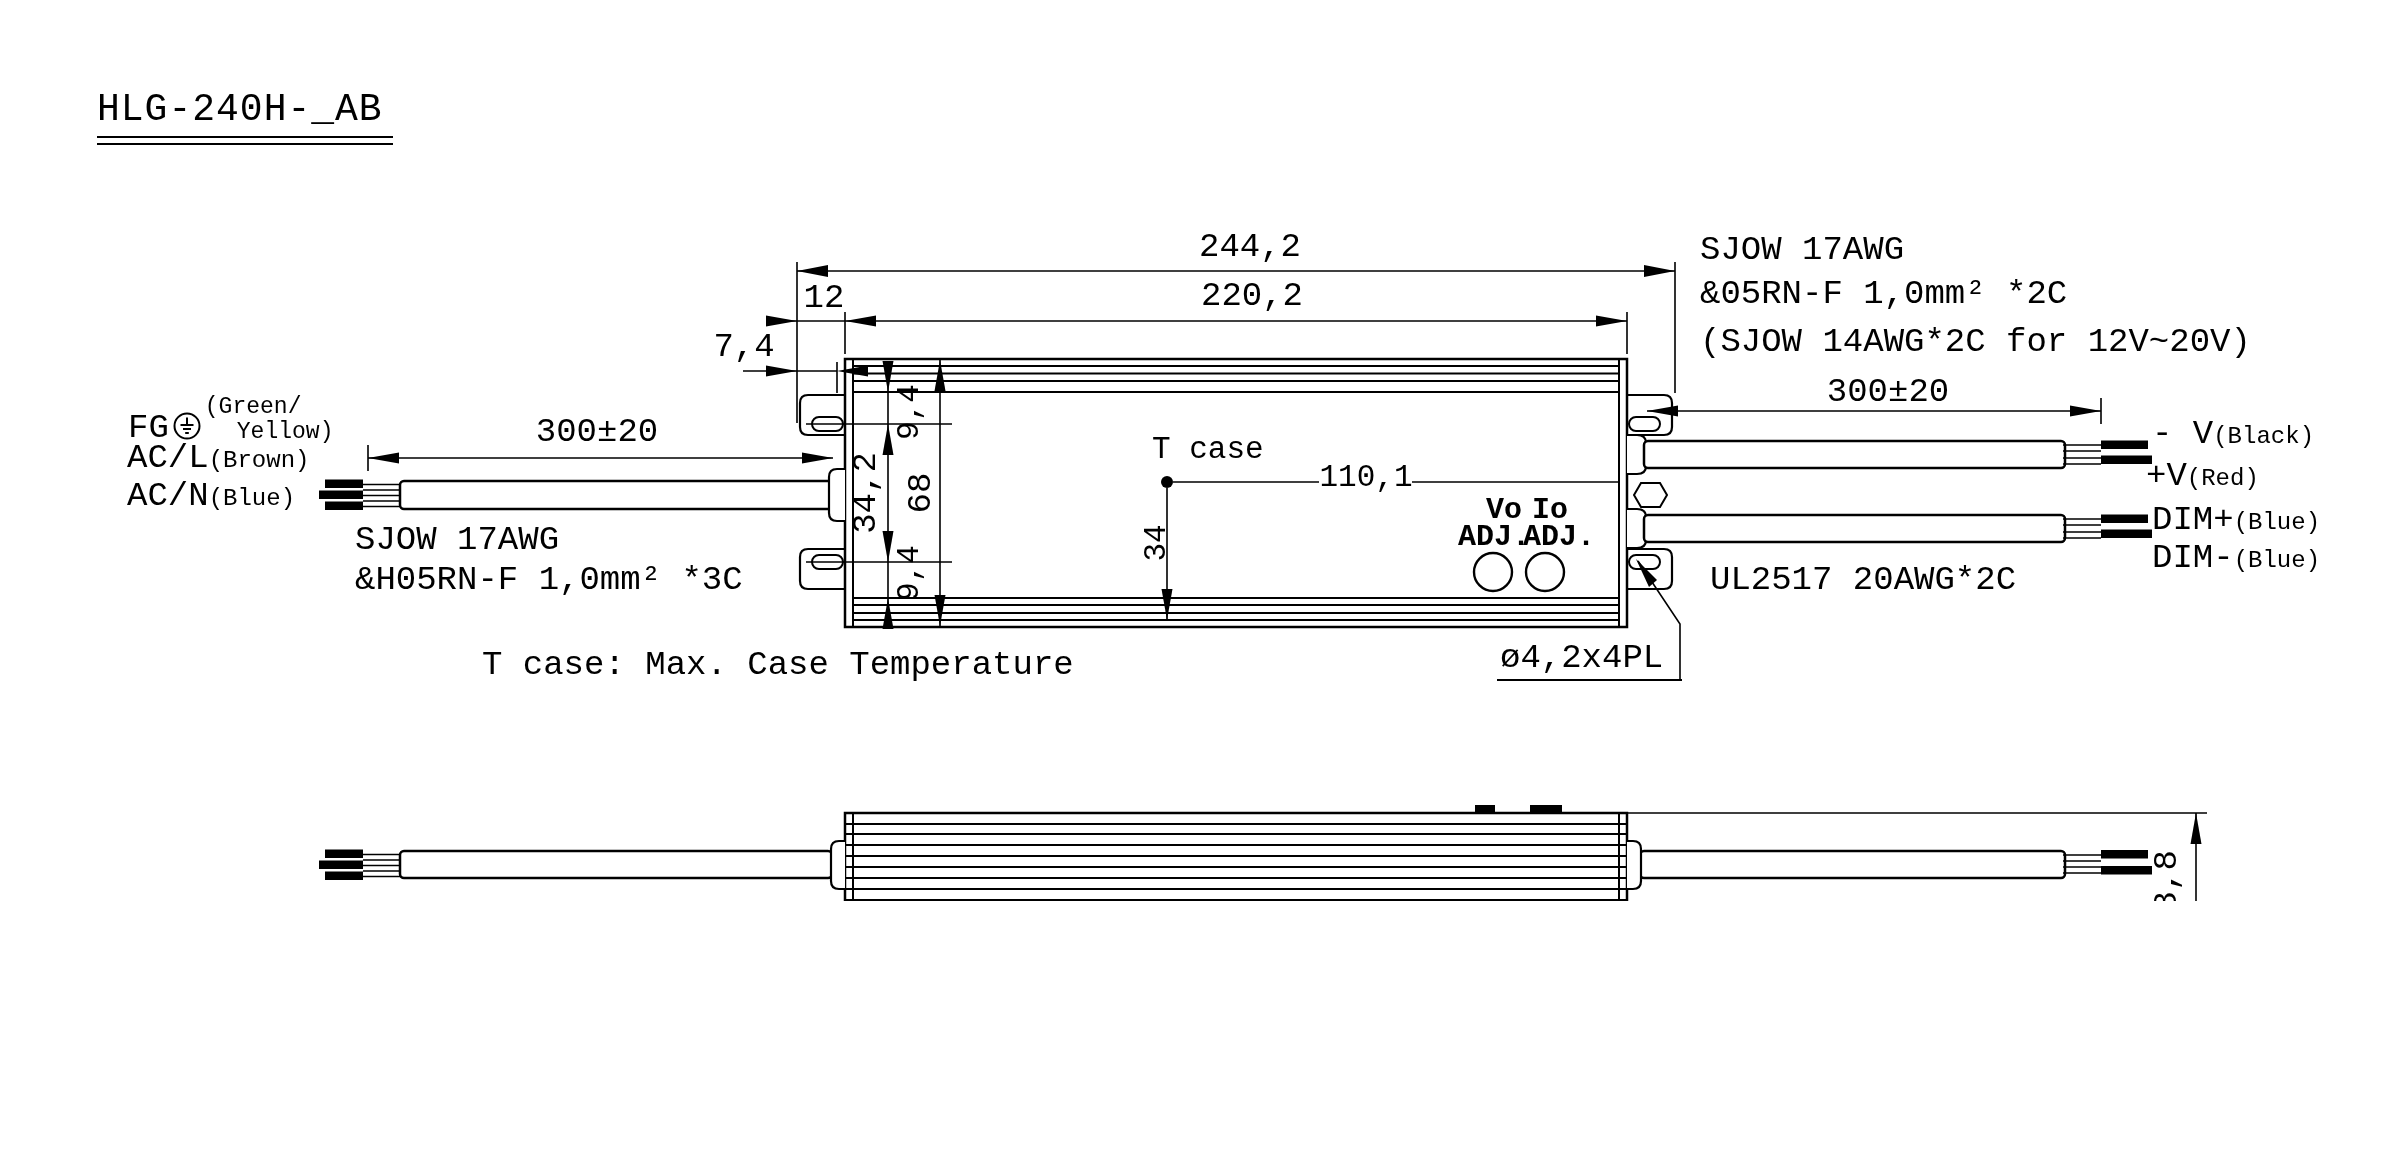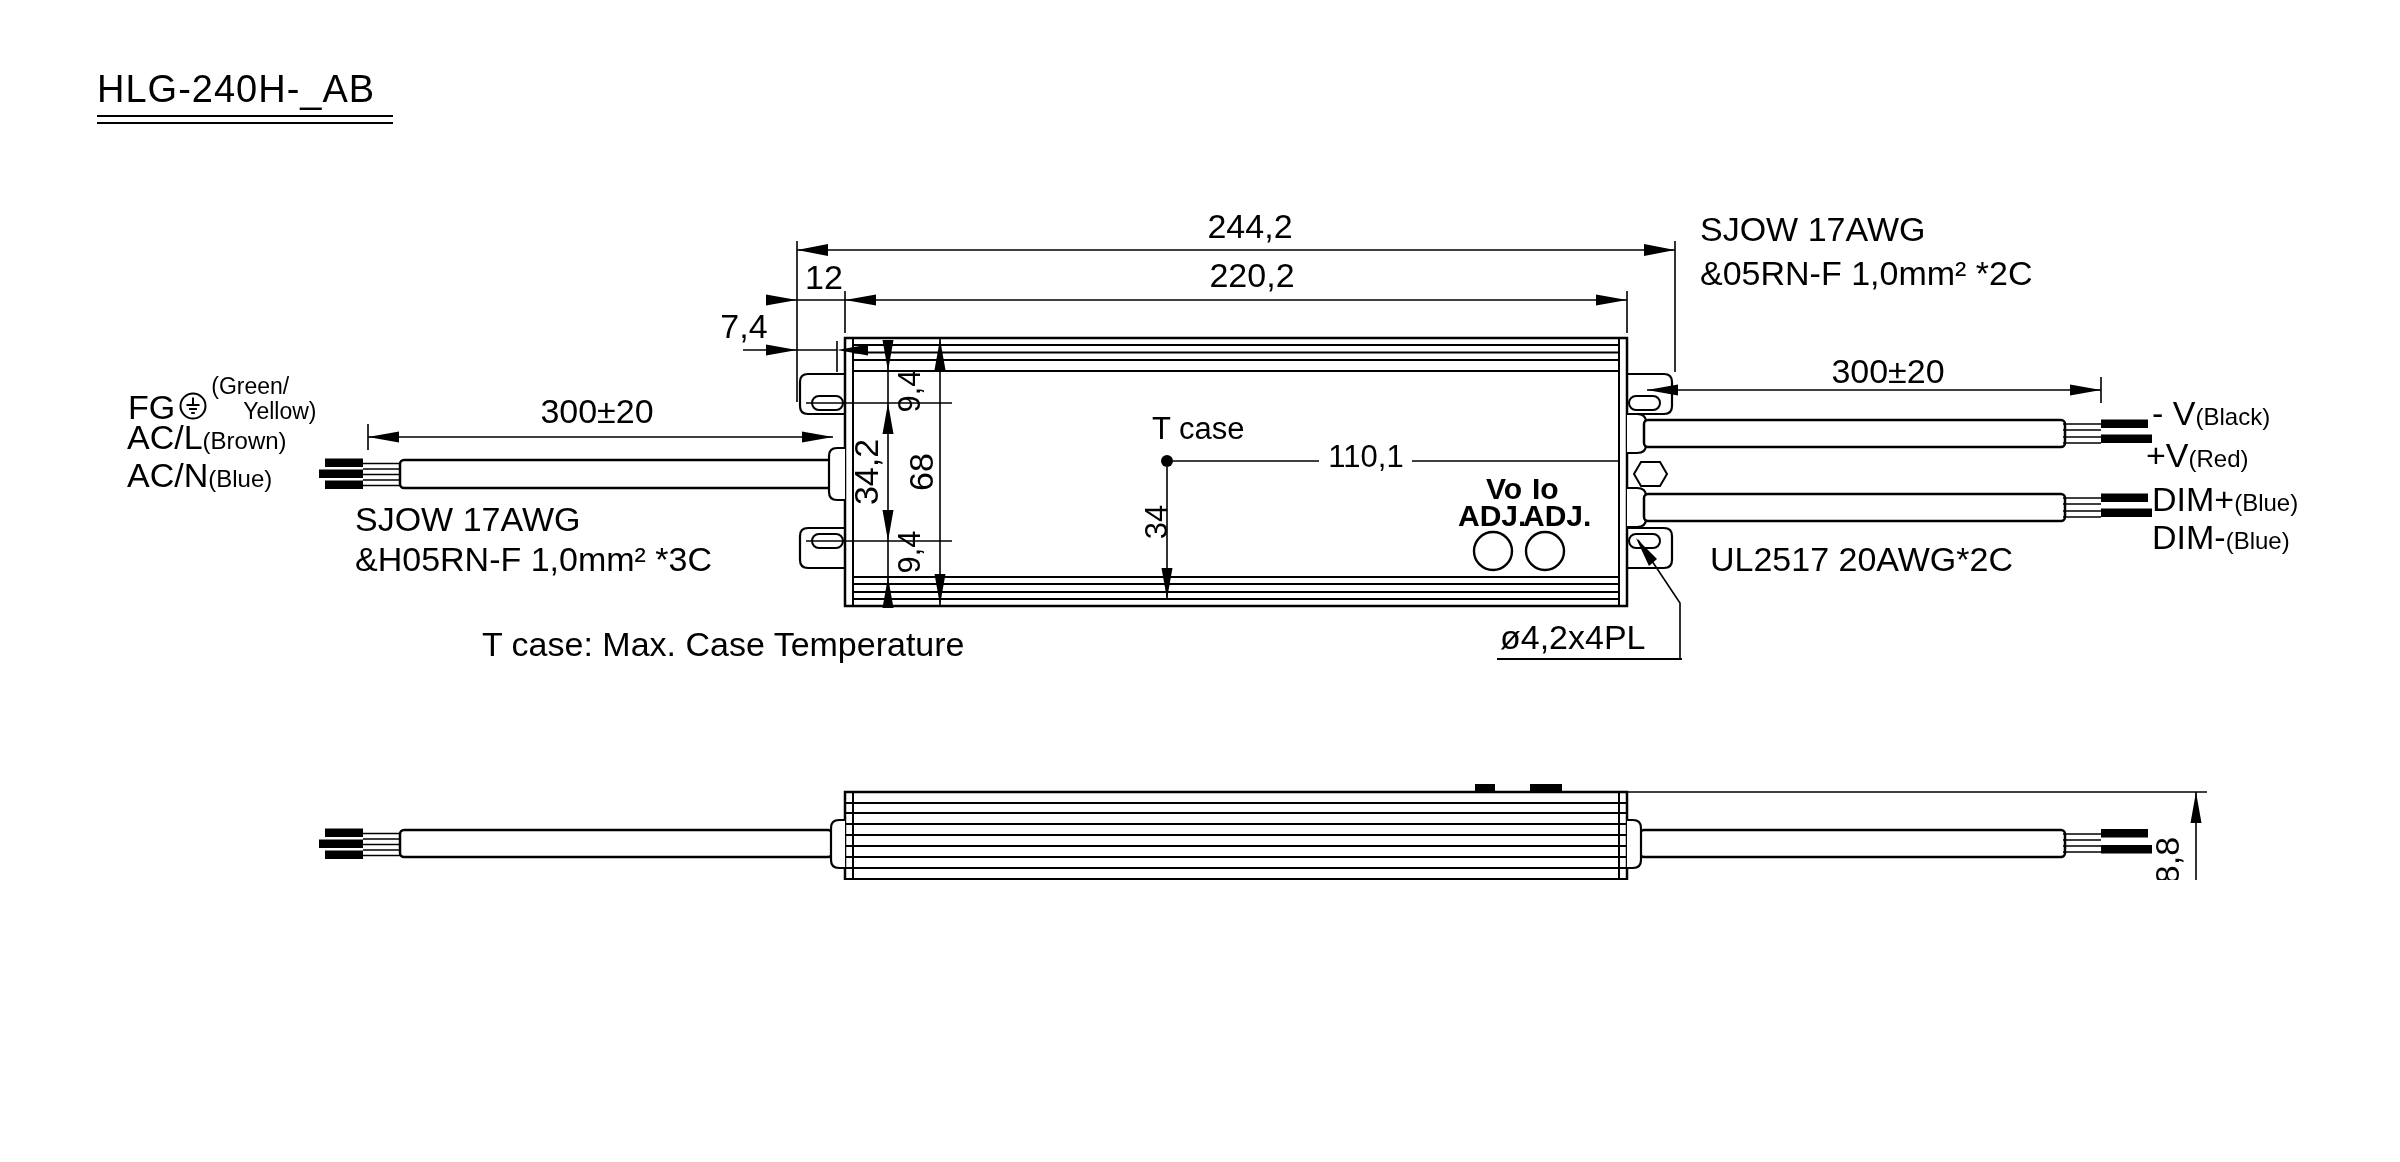--- a/index.html
+++ b/index.html
@@ -1,17 +1,17 @@
 <!DOCTYPE html>
 <html><head>
 <meta charset="utf-8">
 <style>
   html,body{margin:0;padding:0;background:#fff;}
   .canvas{position:relative;width:2400px;height:880px;background:#ffffff;overflow:hidden;
-          font-family:Liberation Sans, sans-serif;color:#000;}
+          font-family:Liberation Mono, monospace;color:#000;margin-top:21px;}
   .canvas svg{position:absolute;left:0;top:0;}
   .txt{position:absolute;white-space:nowrap;line-height:1;color:#000;}
   .cx{transform:translateX(-50%);}
   .rot{transform:translate(-50%,-50%) rotate(-90deg);}
   .fs38{font-size:38px;letter-spacing:1px;}
   .fs34{font-size:34px;}
   .fs31{font-size:31px;}
   .fs25b{font-size:30px;font-weight:bold;}
   .big{font-size:34px;}
   .small{font-size:24px;}
@@ -199,20 +199,21 @@
   </div>
   <div class="txt" style="left:127px;top:458px">
     <span class="big">AC/N</span><span class="small">(Blue)</span>
   </div>
 
   <div class="txt fs34 specline" style="left:355px;top:502px">SJOW 17AWG</div>
   <div class="txt fs34 specline" style="left:355px;top:542px">&amp;H05RN-F 1,0mm² *3C</div>
 
   <div class="txt fs34 specline" style="left:1700px;top:212px">SJOW 17AWG</div>
   <div class="txt fs34 specline" style="left:1700px;top:256px">&amp;05RN-F 1,0mm² *2C</div>
+  <div class="txt fs34 specline" style="left:1700px;top:304px">(SJOW 14AWG*2C for 12V~20V)</div>
   <div class="txt fs34" style="left:1710px;top:542px">UL2517 20AWG*2C</div>
 
   <div class="txt" style="left:2152px;top:396px">
     <span class="big">- V</span><span class="small">(Black)</span>
   </div>
   <div class="txt" style="left:2146px;top:438px">
     <span class="big">+V</span><span class="small">(Red)</span>
   </div>
   <div class="txt" style="left:2152px;top:482px">
     <span class="big">DIM+</span><span class="small">(Blue)</span>

